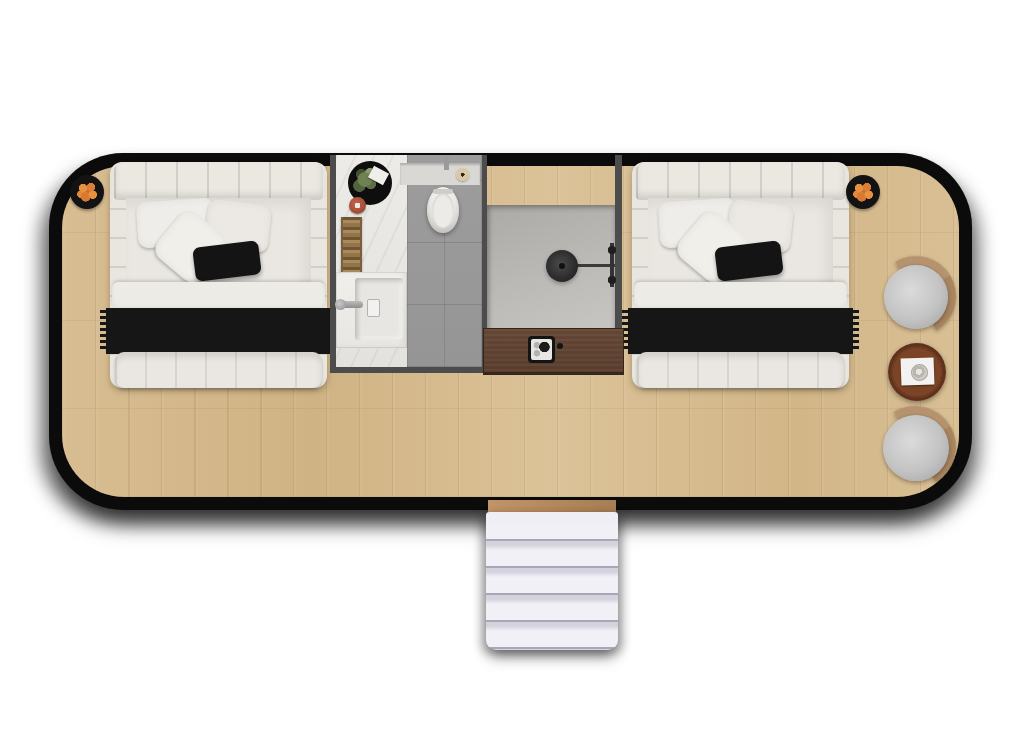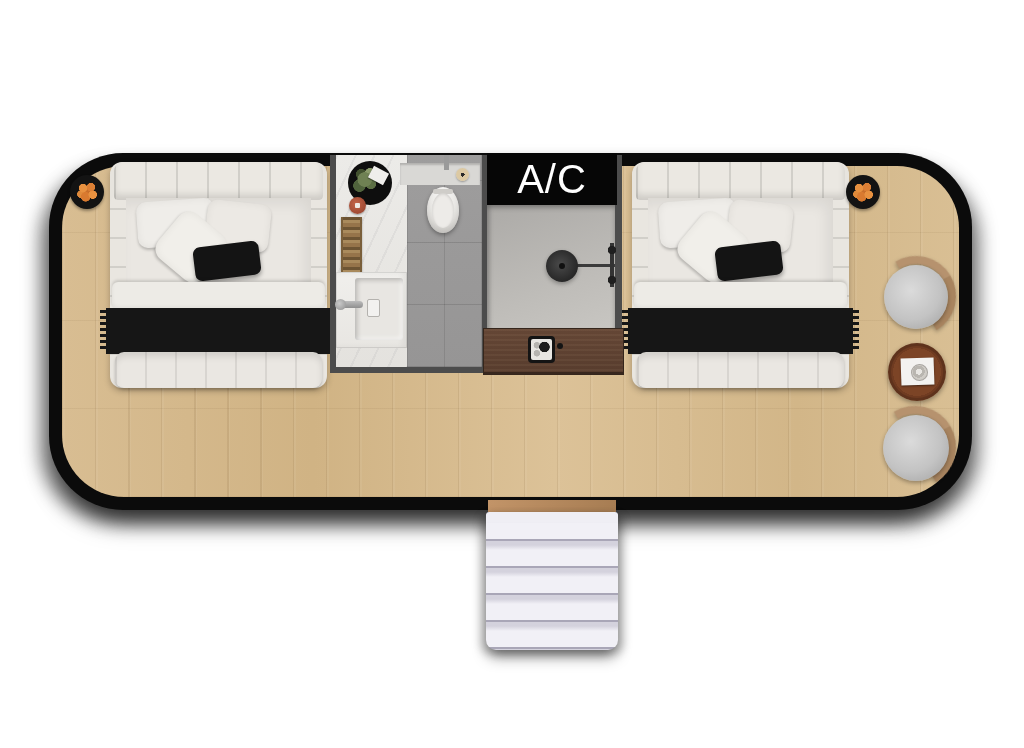--- a/index.html
+++ b/index.html
@@ -228,23 +228,20 @@
         <div class="faucet"></div>
         <div class="drain"></div>
       </div>
     </div>
 
     <div class="shower-floor"></div>
     <div class="wall shower-wall-right"></div>
     <div class="shower-arm"></div>
     <div class="shower-head"></div>
     <div class="shower-valves"></div>
-    <div class="ac-box">
-      <span>A/C</span>
-    </div>
     <div class="cabinet">
       <div class="stove"></div>
     </div>
 
     <div class="chair-back top"></div>
     <div class="chair-seat top"></div>
     <div class="side-table">
       <div class="tray">
         <div class="cup"></div>
       </div>

